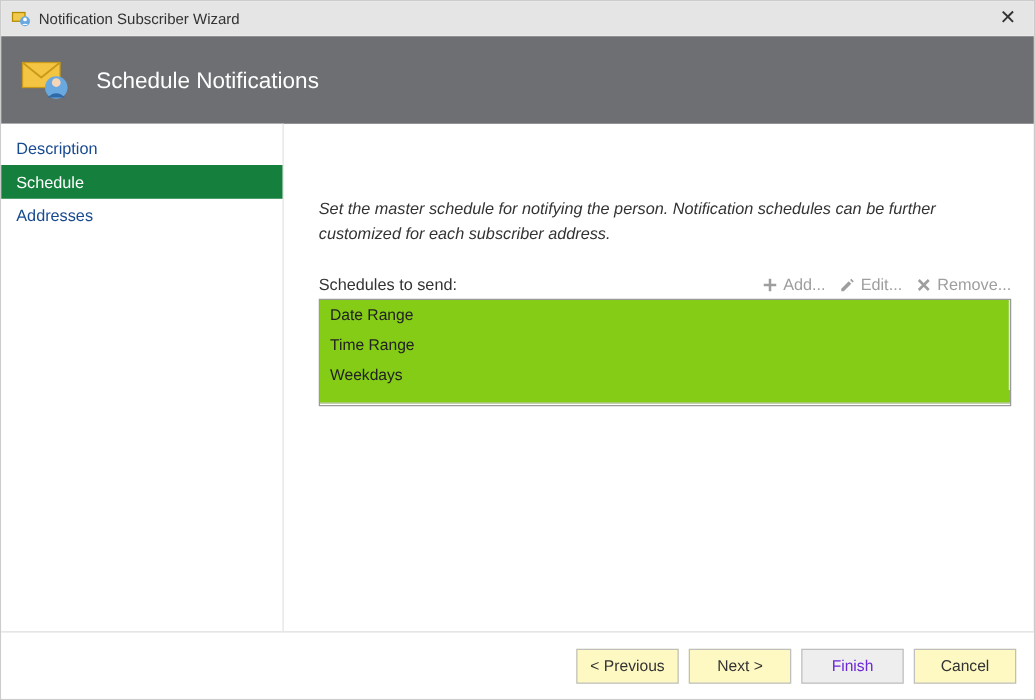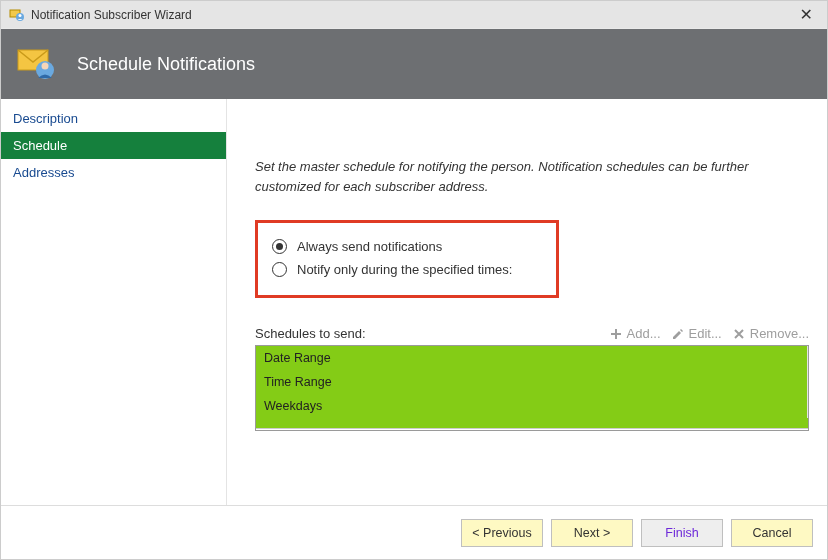--- a/index.html
+++ b/index.html
@@ -76,30 +76,20 @@
     <div class="sidebar">
       <div class="sidebar-item">Description</div>
       <div class="sidebar-item active">Schedule</div>
       <div class="sidebar-item">Addresses</div>
     </div>
 
     <div class="content">
 
       <div class="instructions">Set the master schedule for notifying the person. Notification schedules can be further customized for each subscriber address.</div>
 
-      <div class="radio-group">
-        <div class="radio-row">
-          <span class="radio-icon selected"></span>
-          <span>Always send notifications</span>
-        </div>
-        <div class="radio-row">
-          <span class="radio-icon"></span>
-          <span>Notify only during the specified times:</span>
-        </div>
-      </div>
 
       <div class="schedules-area">
         <div class="schedules-header">
           <span class="schedules-label">Schedules to send:</span>
           <div class="toolbar">
             <span class="toolbar-btn">
               <svg viewBox="0 0 14 14">
                   <path d="M6 2h2v4h4v2H8v4H6V8H2V6h4z" fill="#9e9e9e"></path>
                 </svg>
               <span>Add...</span>

